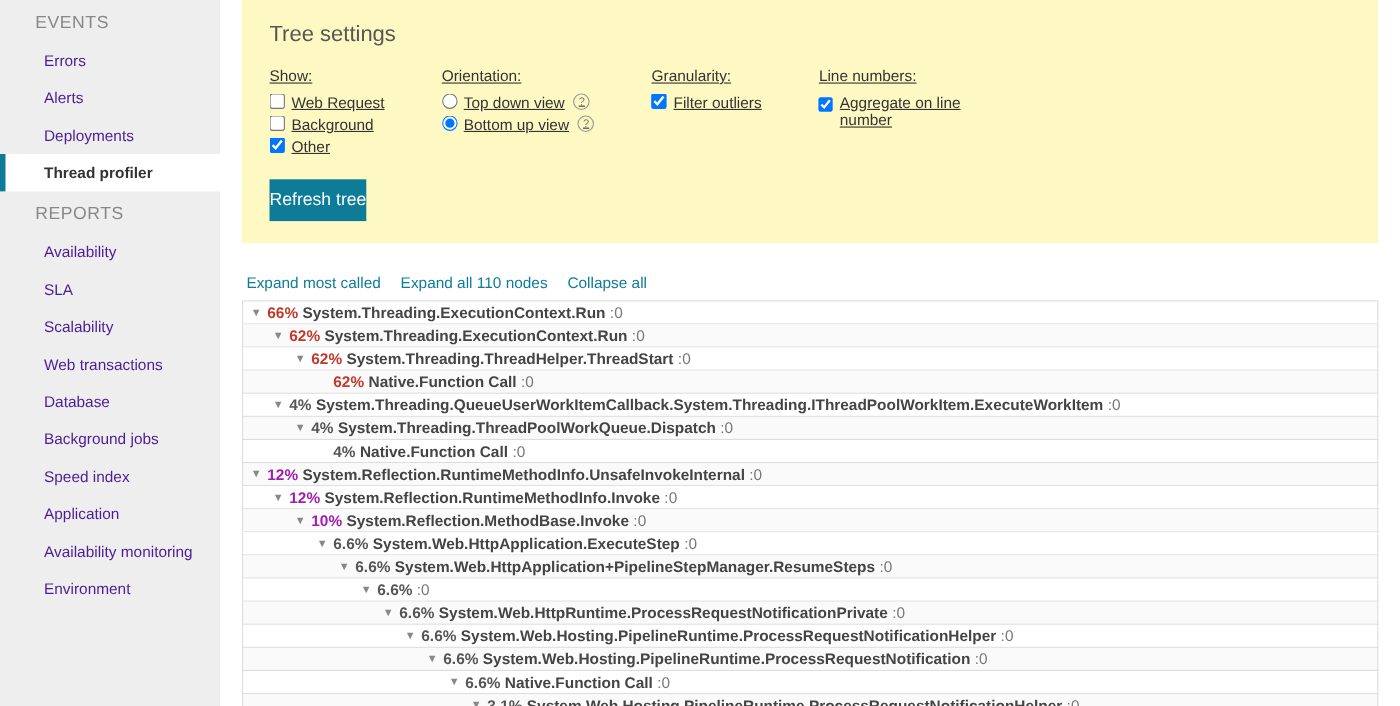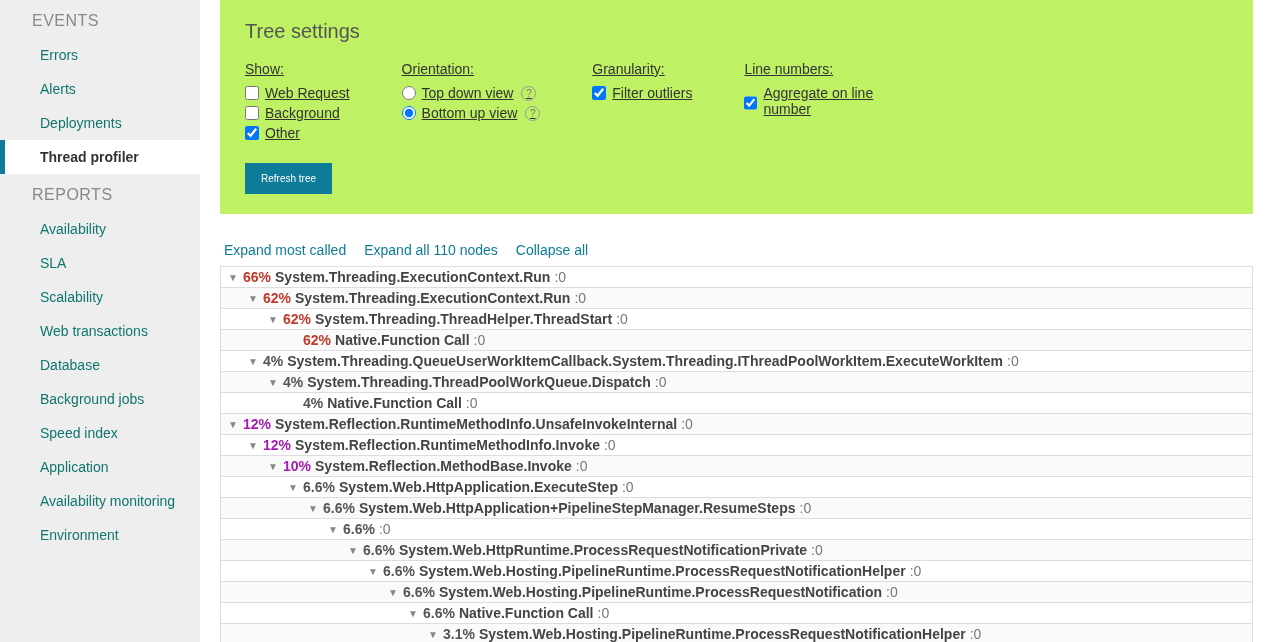--- a/index.html
+++ b/index.html
@@ -1,34 +1,34 @@
 <!DOCTYPE html>
 <html><head>
 <meta charset="utf-8">
 <style>
 * { box-sizing: border-box; margin: 0; padding: 0; }
 body { font-family: -apple-system, BlinkMacSystemFont, "Segoe UI", Helvetica, Arial, sans-serif; font-size: 14px; color: #333; background: #fff; display: flex; }
 
 .sidebar { width: 200px; background: #eeeeee; min-height: 642px; padding-top: 0; }
 .sidebar-section-title { color: #888; font-size: 16px; padding: 12px 32px 8px; letter-spacing: 0.5px; }
-.sidebar-item { padding: 9px 20px 9px 40px; color: #0f766e; cursor: pointer; font-size: 14px; position: relative; }
+.sidebar-item { padding: 9px 20px 9px 40px; color: #4c1d95; cursor: pointer; font-size: 14px; position: relative; }
 .sidebar-item.active { background: #fff; font-weight: bold; color: #333; }
 .sidebar-item.active::before { content: ""; position: absolute; left: 0; top: 0; bottom: 0; width: 5px; background: #0e7c99; }
 
 .main { flex: 1; padding: 0 20px 20px 20px; }
-.settings-panel { background: #bef264; padding: 20px 25px; margin-bottom: 20px; }
+.settings-panel { background: #fef9c3; padding: 20px 25px; margin-bottom: 20px; }
 .panel-title { font-size: 20px; color: #555; margin-bottom: 18px; font-weight: 400; }
 .settings-row { display: flex; gap: 52px; margin-bottom: 20px; text-decoration: underline; }
 .settings-col { }
 .settings-col .col-title { font-size: 14px; color: #333; margin-bottom: 6px; }
-.check-row, .radio-row { display: flex; align-items: center; gap: 6px; padding: 2px 0; font-size: 14px; color: #333; }
+.check-row, .radio-row { display: flex; align-items: flex-start; gap: 6px; padding: 2px 0; font-size: 14px; color: #333; }
 .check-row input, .radio-row input { width: 14px; height: 14px; }
 .help-icon { display: inline-flex; align-items: center; justify-content: center; width: 15px; height: 15px; border: 1px solid #999; border-radius: 50%; font-size: 10px; color: #777; margin-left: 2px; }
 
-.refresh-btn { background: #0e7c99; color: #fff; border: none; padding: 10px 16px; font-size: 10px; cursor: pointer; }
+.refresh-btn { background: #0e7c99; color: #fff; border: none; padding: 10px 0; font-size: 16px; cursor: pointer; }
 
 .tree-actions { padding: 8px 4px; display: flex; gap: 18px; }
 .tree-actions a { color: #0e7c99; text-decoration: none; font-size: 14px; cursor: pointer; }
 
 .tree { font-size: 14px; }
 .tree-row { border: 1px solid #ddd; border-top: none; padding: 2px 6px; display: flex; align-items: center; gap: 4px; background: #fff; }
 .tree-row:first-child { border-top: 1px solid #ddd; }
 .tree-row:nth-child(even) { background: #fafafa; }
 .tree-row:nth-child(odd) { background: #fff; }
 .toggle { color: #888; font-size: 10px; width: 12px; display: inline-block; text-align: center; cursor: pointer; }
@@ -100,21 +100,21 @@
       <div class="settings-col">
         <div class="col-title">Granularity:</div>
         <label class="check-row">
           <input type="checkbox" checked="" style="">
           <span>Filter outliers</span>
         </label>
       </div>
 
       <div class="settings-col" style="max-width:160px;">
         <div class="col-title">Line numbers:</div>
-        <label class="check-row" style="align-items:center;">
+        <label class="check-row" style="align-items:flex-start;">
           <input type="checkbox" checked="" style="margin-top: 3px;">
           <span>Aggregate on line number</span>
         </label>
       </div>
 
     </div>
     <button class="refresh-btn">Refresh tree</button>
   </div>
 
   <div class="tree-actions">

